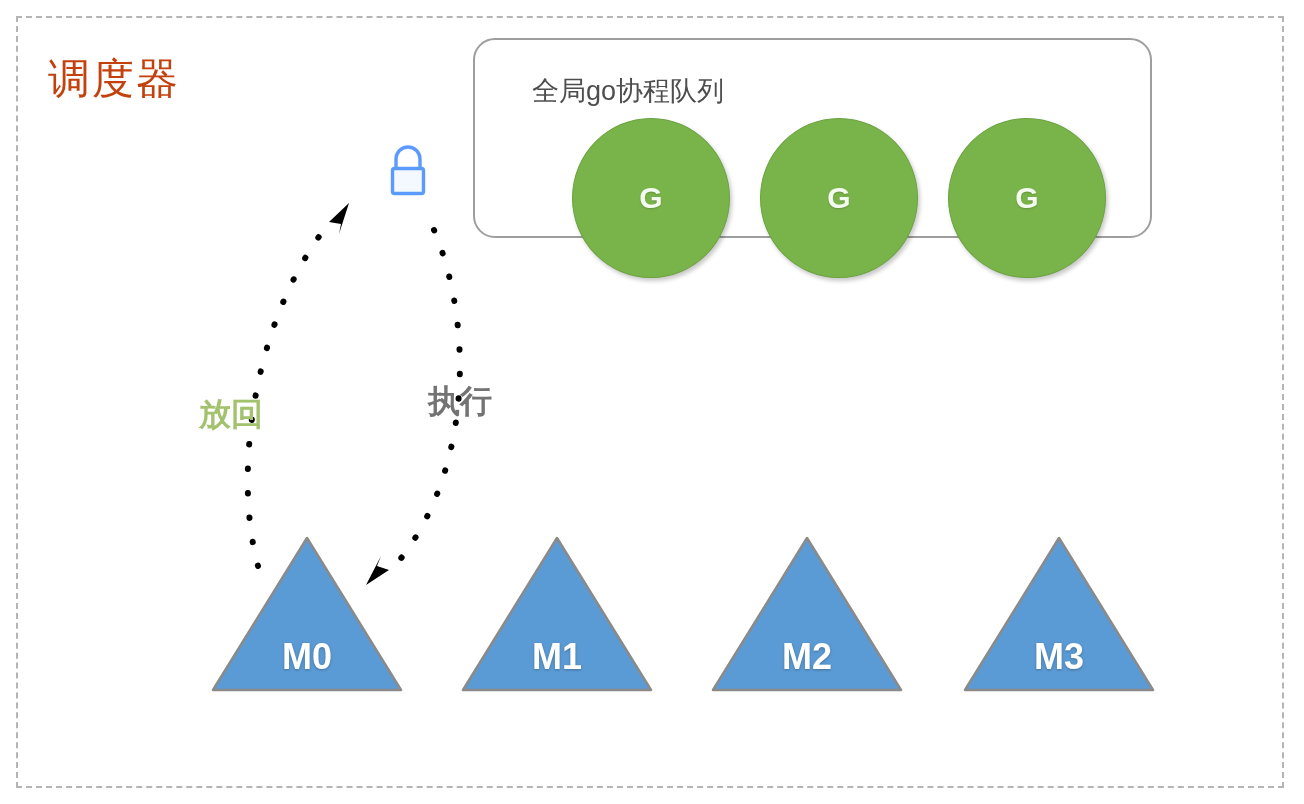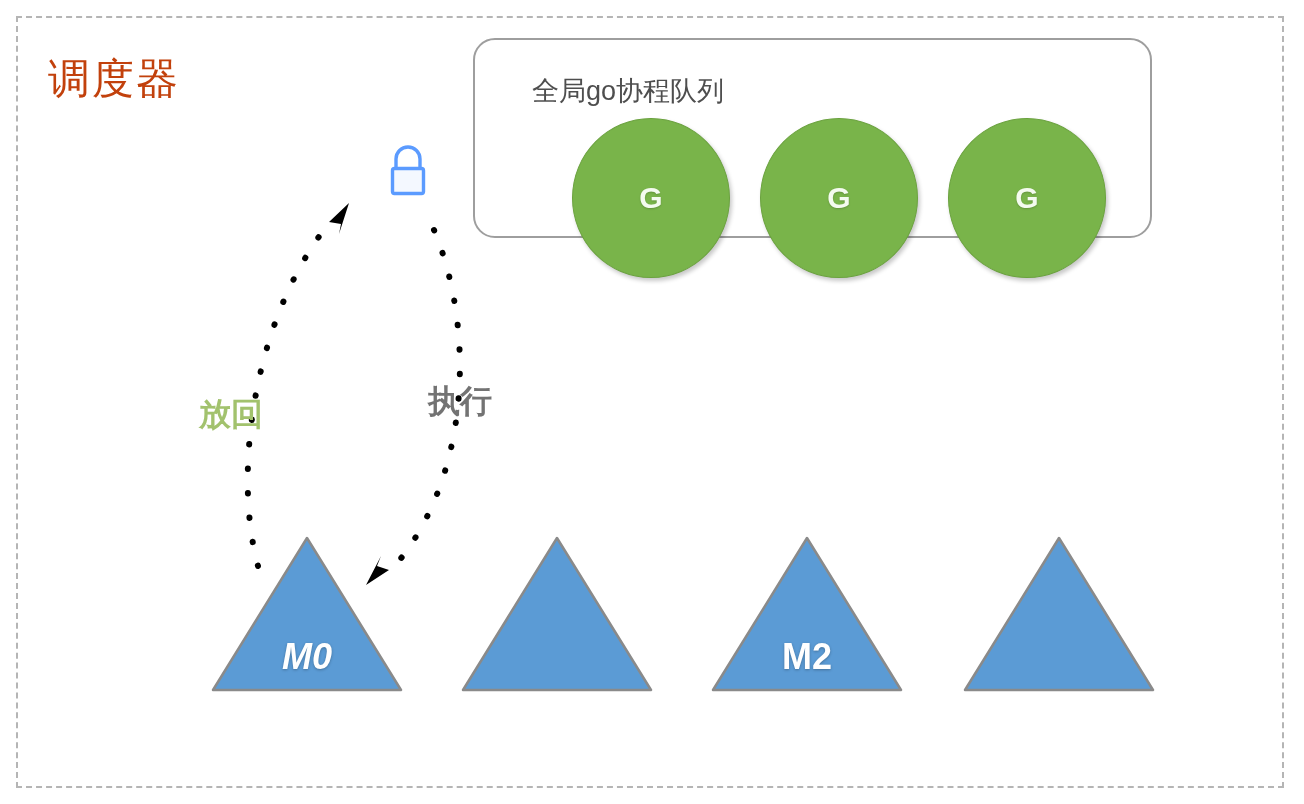--- a/index.html
+++ b/index.html
@@ -129,21 +129,21 @@
     left: 0;
     width: 100%;
     bottom: 18px;
     text-align: center;
     color: #ffffff;
     font-size: 36px;
     font-weight: bold;
     line-height: 1;
     text-shadow: 0 1px 3px rgba(0,0,0,0.28);
   }
-  #machine-0 { left: 210px; top: 535px; font-style: italic; }
+  #machine-0 { left: 210px; top: 535px; }
   #machine-1 { left: 460px; top: 535px; }
   #machine-2 { left: 710px; top: 535px; }
   #machine-3 { left: 962px; top: 535px; }
 </style>
 </head>
 <body>
 
 <div id="canvas">
 
   <div id="scheduler-boundary"></div>
@@ -192,28 +192,30 @@
     <svg width="194" height="158" viewBox="0 0 194 158" xmlns="http://www.w3.org/2000/svg">
       <polygon points="97,3 191,155 3,155" fill="#5b9bd5" stroke="#8a8a8a" stroke-width="2.5" stroke-linejoin="round"></polygon>
     </svg>
     <span class="machine-label">M0</span>
   </div>
 
   <div class="machine" id="machine-1">
     <svg width="194" height="158" viewBox="0 0 194 158" xmlns="http://www.w3.org/2000/svg">
       <polygon points="97,3 191,155 3,155" fill="#5b9bd5" stroke="#8a8a8a" stroke-width="2.5" stroke-linejoin="round"></polygon>
     </svg>
+    <span class="machine-label">M1</span>
   </div>
 
   <div class="machine" id="machine-2">
     <svg width="194" height="158" viewBox="0 0 194 158" xmlns="http://www.w3.org/2000/svg">
       <polygon points="97,3 191,155 3,155" fill="#5b9bd5" stroke="#8a8a8a" stroke-width="2.5" stroke-linejoin="round"></polygon>
     </svg>
     <span class="machine-label">M2</span>
   </div>
 
   <div class="machine" id="machine-3">
     <svg width="194" height="158" viewBox="0 0 194 158" xmlns="http://www.w3.org/2000/svg">
       <polygon points="97,3 191,155 3,155" fill="#5b9bd5" stroke="#8a8a8a" stroke-width="2.5" stroke-linejoin="round"></polygon>
     </svg>
+    <span class="machine-label">M3</span>
   </div>
 
 </div>
 
 </body></html>

